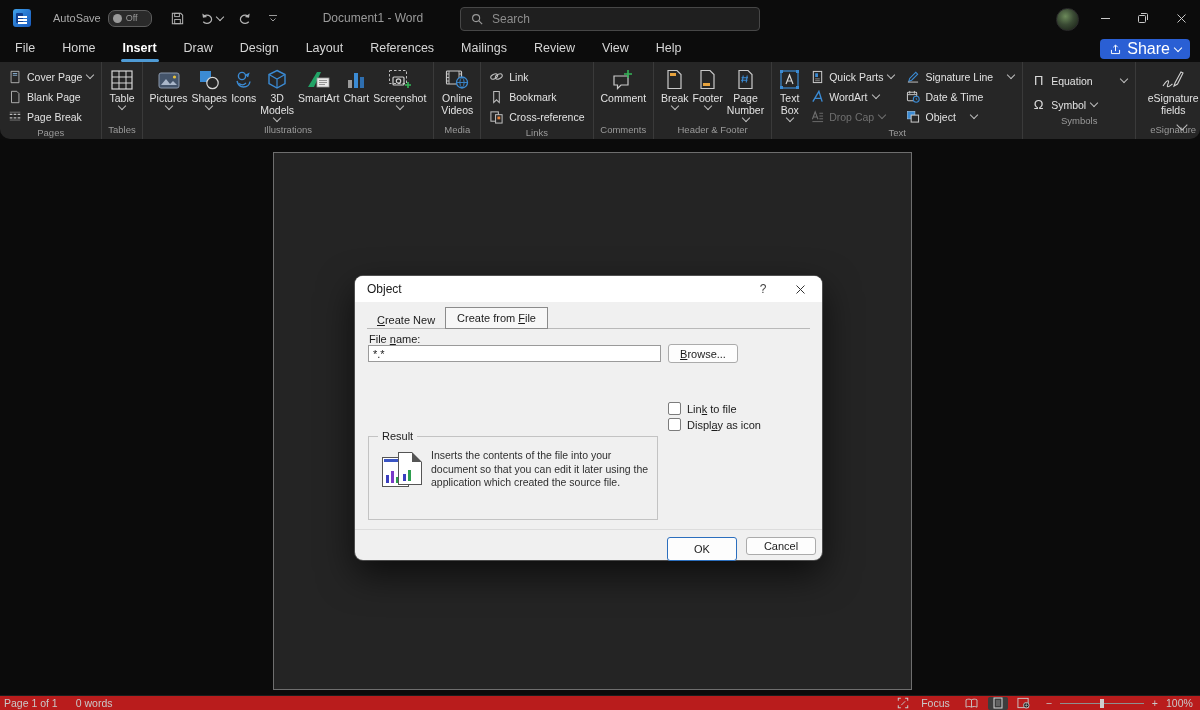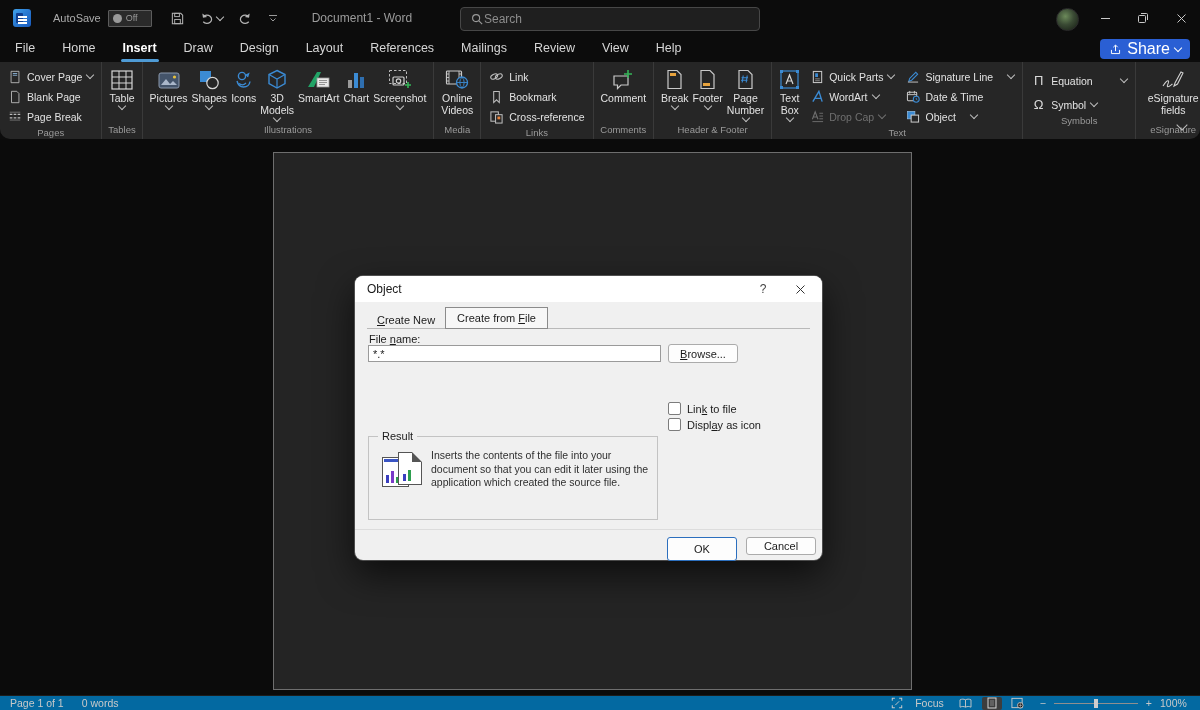--- a/index.html
+++ b/index.html
@@ -9,29 +9,29 @@
 
   
   .titlebar{position:absolute;top:0;left:0;width:1200px;height:36px;background:#0c0c0c;display:flex;align-items:center}
   .applogo{width:18px;height:18px;margin-left:13px;border-radius:3px;
            background:linear-gradient(135deg,#41a5ee 0%,#2b7cd3 45%,#185abd 100%);position:relative}
   .applogo::after{content:"";position:absolute;left:3px;top:4px;width:7px;height:10px;background:#103f91;border-radius:1px}
   .applogo::before{content:"";position:absolute;left:5px;top:7px;width:9px;height:1.6px;background:#fff;
            box-shadow:0 3px 0 #fff, 0 6px 0 #fff;z-index:2}
   .autosave{display:flex;align-items:center;gap:7px;margin-left:22px}
   .autosave-label{font-size:11px;color:#ababab}
-  .toggle{width:34px;height:15px;border:1px solid #5c5c5c;border-radius:1px;background:#2a2a2a;
+  .toggle{width:34px;height:15px;border:1px solid #5c5c5c;border-radius:7px;background:#2a2a2a;
           display:flex;align-items:center;padding:0 4px;gap:4px}
   .knob{width:9px;height:9px;border-radius:50%;background:#9a9a9a}
   .toggle-state{font-size:9px;color:#9a9a9a}
   .qat{display:flex;align-items:center;gap:14px;margin-left:18px}
   .qatbtn{display:flex;align-items:center;gap:2px}
-  .doc-title{font-size:12px;color:#9b9b9b;margin-left:33px;white-space:nowrap}
+  .doc-title{font-size:12px;color:#9b9b9b;margin-left:44px;white-space:nowrap}
   .searchbox{position:absolute;left:460px;top:7px;width:288px;height:22px;background:#1f1f1f;
-             border:1px solid #474747;border-radius:4px;display:flex;align-items:center;padding-left:10px}
+             border:1px solid #474747;border-radius:4px;display:flex;align-items:center;gap:8px;padding-left:10px}
   .search-ph{font-size:12px;color:#8d8d8d}
   .avatar{position:absolute;left:1056px;top:8px;width:21px;height:21px;border-radius:50%;
           background:radial-gradient(circle at 40% 35%,#6c8a5a 0%,#3a4a34 45%,#141a12 100%);border:1px solid #2c2c2c}
   .winctrls{position:absolute;right:0;top:0;height:36px;display:flex}
   .wbtn{width:38px;height:36px;display:flex;align-items:center;justify-content:center}
 
   
   .menubar{position:absolute;top:36px;left:0;width:1200px;height:26px;background:#0c0c0c;
            display:flex;align-items:center;padding-left:15px;box-sizing:border-box;gap:27px}
   .mtab{font-size:12.5px;color:#d6d6d6;position:relative;padding-bottom:2px;white-space:nowrap}
@@ -97,22 +97,22 @@
   .b1{left:3px;height:8px;background:#3a3fbf}
   .b2{left:8px;height:12px;background:#7a3bc8}
   .b3{left:13px;height:6px;background:#2e9e4f}
   .c1{left:4px;height:7px;background:#3a3fbf}
   .c2{left:9px;height:11px;background:#2e9e4f}
   .dlg-footer{position:absolute;left:0;right:0;bottom:0;height:30px;border-top:1px solid #dcdcdc;border-radius:0 0 8px 8px}
   .okbtn{position:absolute;left:312px;top:7px;width:70px;height:24px;border-color:#2c6fbe}
   .cancelbtn{position:absolute;left:391px;top:7px;width:70px;height:18px}
 
   
-  .statusbar{position:absolute;left:0;top:695px;width:1200px;height:15px;background:#0369a1;border-top:1px solid #1d1d1d;
-             display:flex;align-items:center;font-size:10.5px;color:#c9c9c9;box-sizing:border-box;padding:0 10px}
+  .statusbar{position:absolute;left:0;top:695px;width:1200px;height:15px;background:#b91c1c;border-top:1px solid #1d1d1d;
+             display:flex;align-items:center;font-size:10.5px;color:#c9c9c9;box-sizing:border-box;padding:0 4px}
   .sb-left{display:flex;gap:18px}
   .sb-right{margin-left:auto;display:flex;align-items:center;gap:12px}
   .focusbtn{display:flex;align-items:center;gap:12px}
   .viewbtns{display:flex;align-items:center;gap:6px}
   .vbtn{width:20px;height:13px;display:flex;align-items:center;justify-content:center;border-radius:2px}
   .vbtn.active{background:#3d3d3d}
   .zoomwrap{display:flex;align-items:center;gap:8px}
   .ztrack{width:84px;height:1px;background:#8f8f8f;position:relative}
   .zthumb{position:absolute;left:40px;top:-4px;width:4px;height:9px;background:#cfcfcf}
   .zpct{width:30px;text-align:left}

